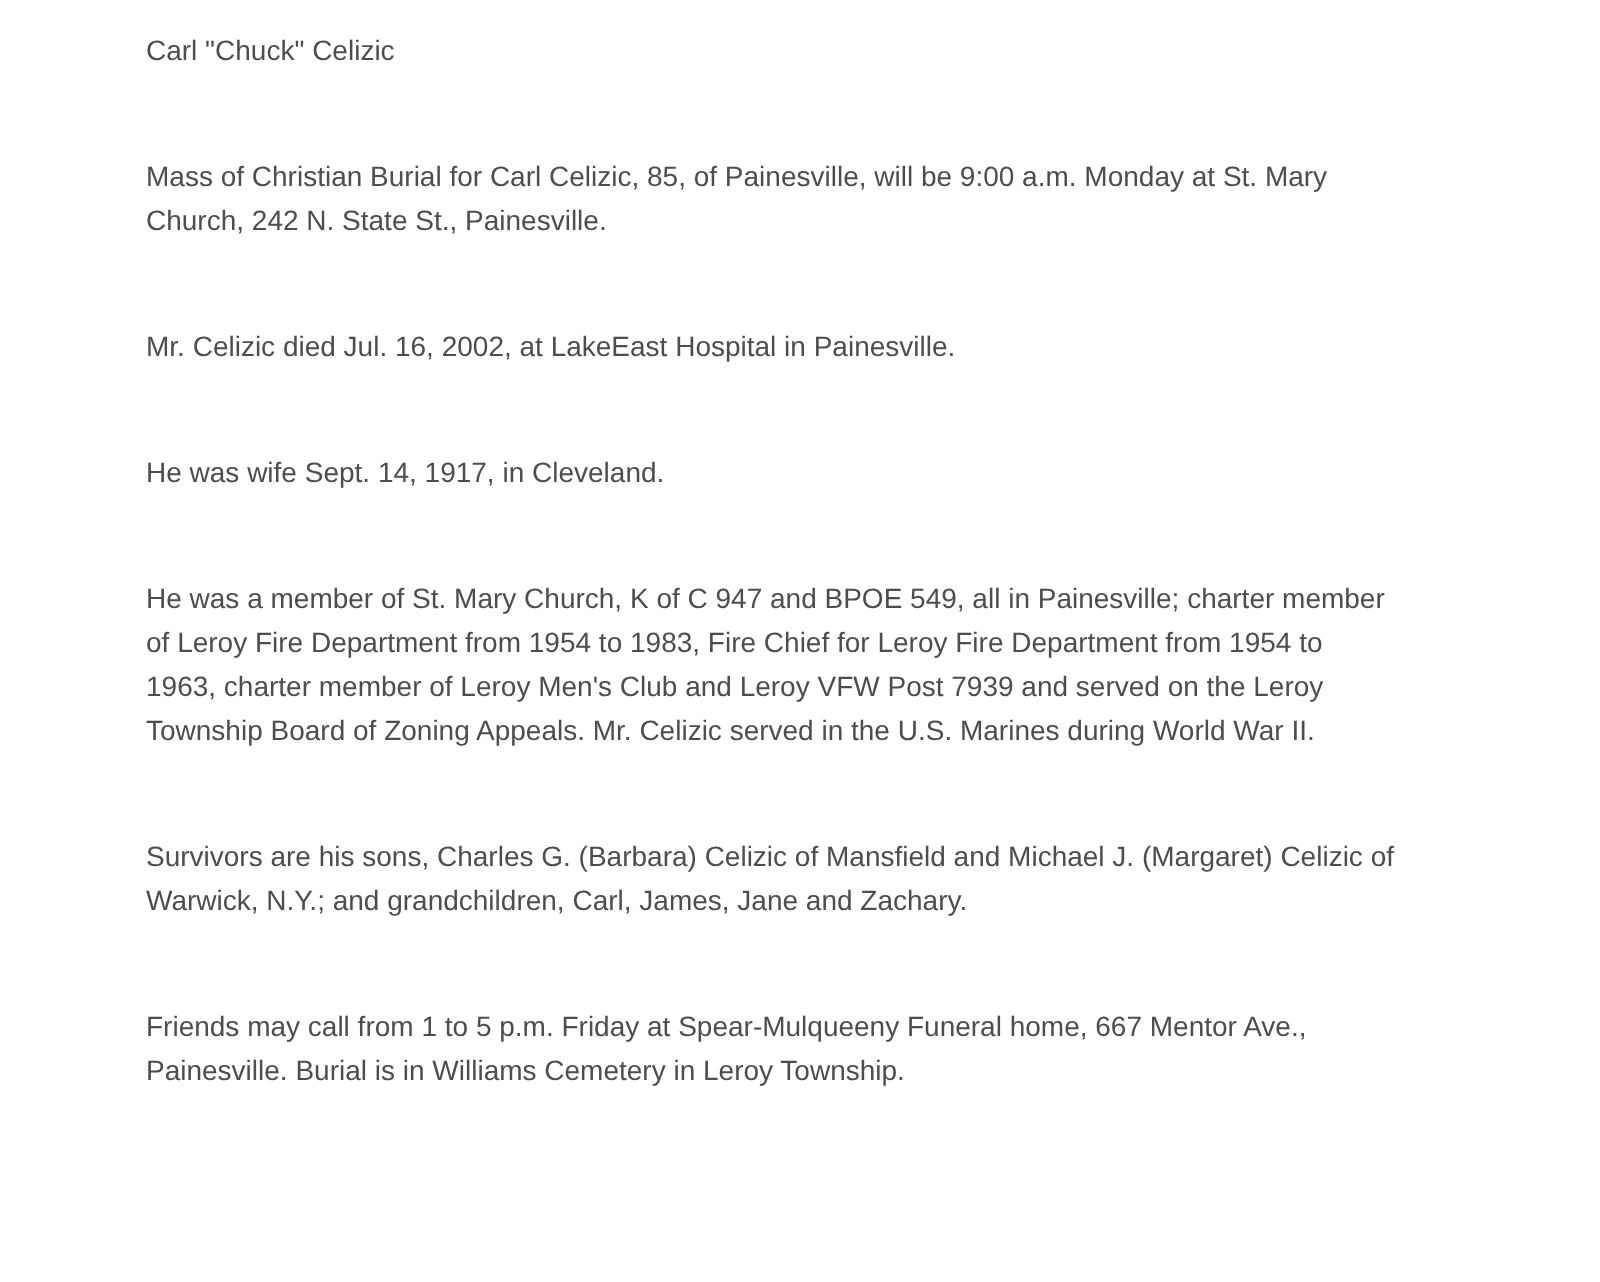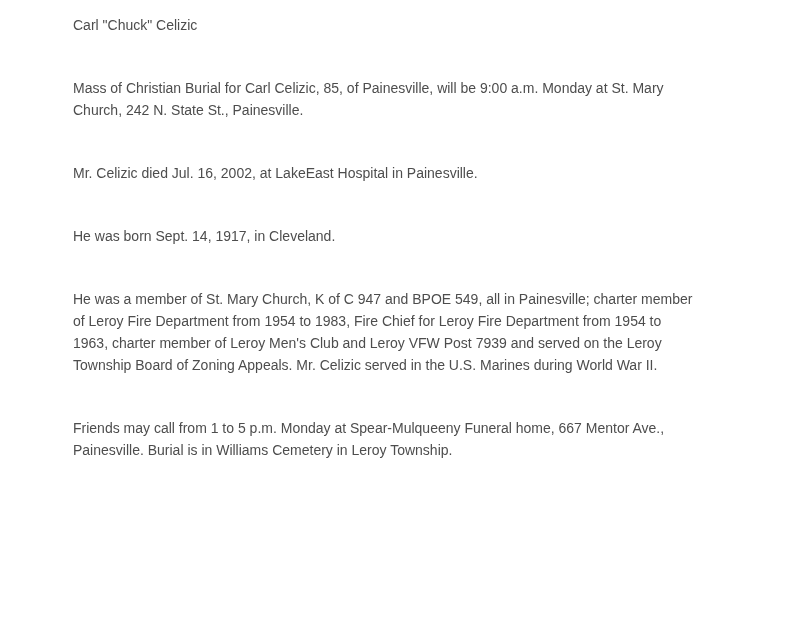--- a/index.html
+++ b/index.html
@@ -31,21 +31,23 @@
 </style>
 </head>
 <body>
 
 <div class="page">
   <div class="obituary">
     <p>Carl "Chuck" Celizic</p>
     <p>Mass of Christian Burial for Carl Celizic, 85, of Painesville, will be 9:00 a.m. Monday at St. Mary
 Church, 242 N. State St., Painesville.</p>
     <p>Mr. Celizic died Jul. 16, 2002, at LakeEast Hospital in Painesville.</p>
-    <p>He was born Sept. 14, 1917, in Cleveland.</p>
+    <p>He was wife Sept. 14, 1917, in Cleveland.</p>
     <p>He was a member of St. Mary Church, K of C 947 and BPOE 549, all in Painesville; charter member
 of Leroy Fire Department from 1954 to 1983, Fire Chief for Leroy Fire Department from 1954 to
 1963, charter member of Leroy Men's Club and Leroy VFW Post 7939 and served on the Leroy
 Township Board of Zoning Appeals. Mr. Celizic served in the U.S. Marines during World War II.</p>
-    <p>Friends may call from 1 to 5 p.m. Monday at Spear-Mulqueeny Funeral home, 667 Mentor Ave.,
+    <p>Survivors are his sons, Charles G. (Barbara) Celizic of Mansfield and Michael J. (Margaret) Celizic of
+Warwick, N.Y.; and grandchildren, Carl, James, Jane and Zachary.</p>
+    <p>Friends may call from 1 to 5 p.m. Friday at Spear-Mulqueeny Funeral home, 667 Mentor Ave.,
 Painesville. Burial is in Williams Cemetery in Leroy Township.</p>
   </div>
 </div>
 
 </body></html>

